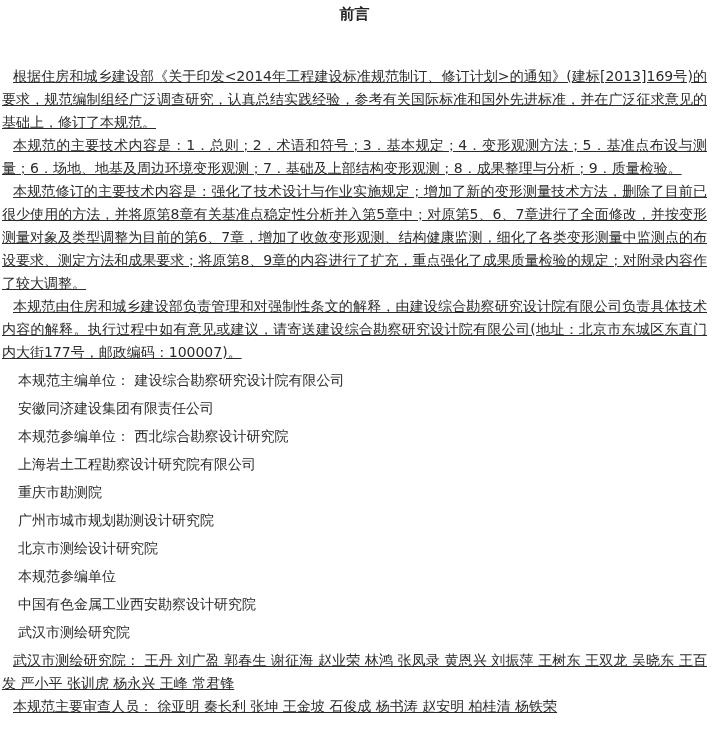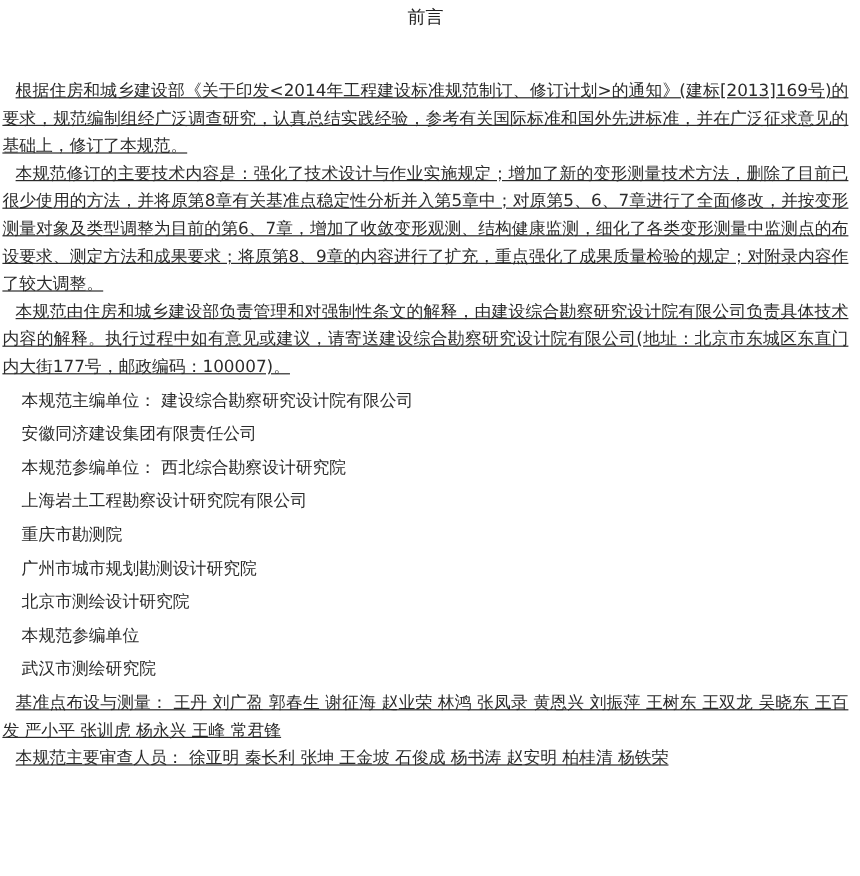--- a/index.html
+++ b/index.html
@@ -17,21 +17,21 @@
     line-height: 23px;
   }
   .page {
     box-sizing: border-box;
     width: 717px;
     padding: 4px 10px 0 2px;
   }
   .doc-title {
     margin: 0 0 41px 0;
     font-size: 15px;
-    font-weight: 400;
+    font-weight: 700;
     line-height: 20px;
     text-align: center;
     color: #222222;
   }
   p.para {
     margin: 0;
     padding: 0;
     text-indent: 11px;
     text-align: justify;
     text-justify: inter-ideograph;
@@ -47,20 +47,21 @@
 </style>
 </head>
 <body>
 
 <div class="page">
 
   <h1 class="doc-title">前言</h1>
 
   <p class="para">根据住房和城乡建设部《关于印发&lt;2014年工程建设标准规范制订、修订计划&gt;的通知》(建标[2013]169号)的要求，规范编制组经广泛调查研究，认真总结实践经验，参考有关国际标准和国外先进标准，并在广泛征求意见的基础上，修订了本规范。</p>
 
+  <p class="para">本规范的主要技术内容是：1．总则；2．术语和符号；3．基本规定；4．变形观测方法；5．基准点布设与测量；6．场地、地基及周边环境变形观测；7．基础及上部结构变形观测；8．成果整理与分析；9．质量检验。</p>
 
   <p class="para">本规范修订的主要技术内容是：强化了技术设计与作业实施规定；增加了新的变形测量技术方法，删除了目前已很少使用的方法，并将原第8章有关基准点稳定性分析并入第5章中；对原第5、6、7章进行了全面修改，并按变形测量对象及类型调整为目前的第6、7章，增加了收敛变形观测、结构健康监测，细化了各类变形测量中监测点的布设要求、测定方法和成果要求；将原第8、9章的内容进行了扩充，重点强化了成果质量检验的规定；对附录内容作了较大调整。</p>
 
 
   <p class="para">本规范由住房和城乡建设部负责管理和对强制性条文的解释，由建设综合勘察研究设计院有限公司负责具体技术内容的解释。执行过程中如有意见或建议，请寄送建设综合勘察研究设计院有限公司(地址：北京市东城区东直门内大街177号，邮政编码：100007)。</p>
 
   <p class="line">本规范主编单位： 建设综合勘察研究设计院有限公司</p>
 
   <p class="line">安徽同济建设集团有限责任公司</p>
 
@@ -69,22 +70,23 @@
   <p class="line">上海岩土工程勘察设计研究院有限公司</p>
 
   <p class="line">重庆市勘测院</p>
 
   <p class="line">广州市城市规划勘测设计研究院</p>
 
   <p class="line">北京市测绘设计研究院</p>
 
   <p class="line">本规范参编单位</p>
 
+  <p class="line">中国有色金属工业西安勘察设计研究院</p>
 
 
 
   <p class="line">武汉市测绘研究院</p>
 
-  <p class="para">基准点布设与测量： 王丹 刘广盈 郭春生 谢征海 赵业荣 林鸿 张凤录 黄恩兴 刘振萍 王树东 王双龙 吴晓东 王百发 严小平 张训虎 杨永兴 王峰 常君锋</p>
+  <p class="para">武汉市测绘研究院： 王丹 刘广盈 郭春生 谢征海 赵业荣 林鸿 张凤录 黄恩兴 刘振萍 王树东 王双龙 吴晓东 王百发 严小平 张训虎 杨永兴 王峰 常君锋</p>
 
   <p class="para">本规范主要审查人员： 徐亚明 秦长利 张坤 王金坡 石俊成 杨书涛 赵安明 柏桂清 杨铁荣</p>
 
 </div>
 
 </body></html>

